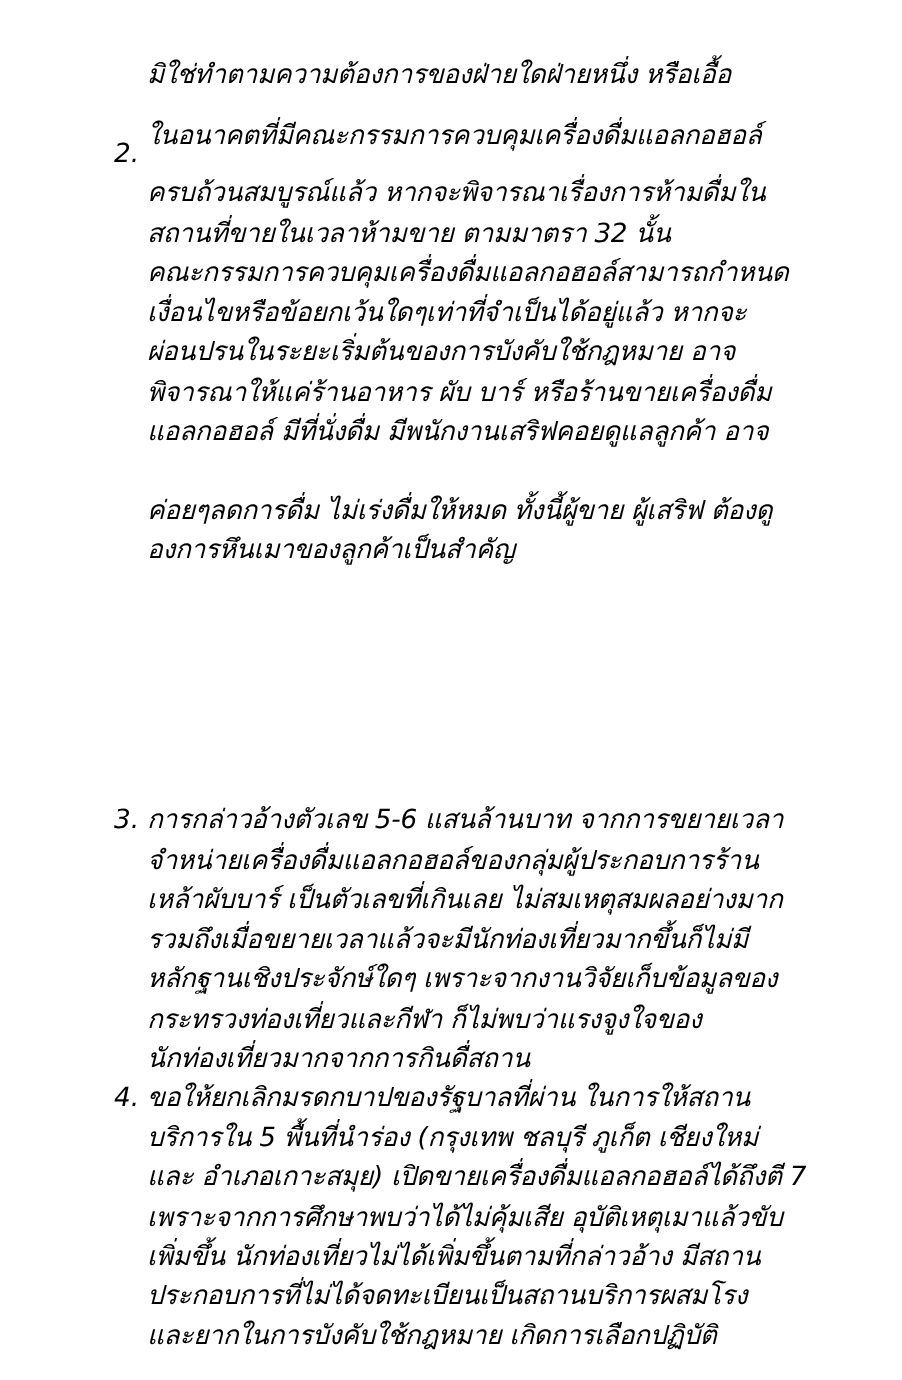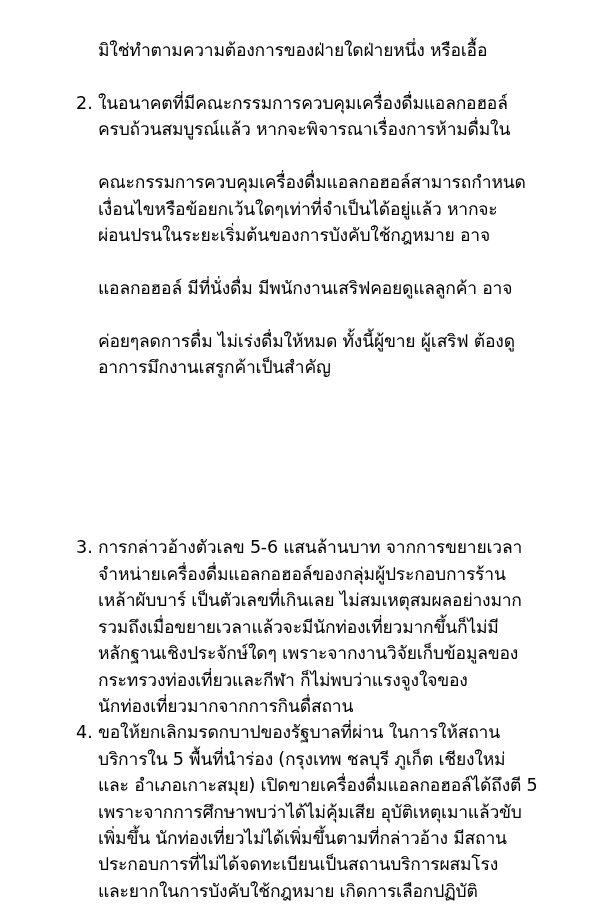--- a/index.html
+++ b/index.html
@@ -1,50 +1,52 @@
 <!DOCTYPE html>
 <html><head>
 <meta charset="utf-8">
 <style>
   html, body { margin: 0; padding: 0; background: #ffffff; }
   body { width: 601px; height: 920px; position: relative; overflow: hidden;
          font-family: "DejaVu Sans", "Liberation Sans", sans-serif; color: #000; }
-  .page { position: absolute; left: 0; top: 0; width: 556px; height: 920px; }
+  .page { position: absolute; left: 0; top: 0; width: 556px; height: 920px; font-style: italic; }
   .line { position: absolute; left: 98px; font-size: 17.5px; line-height: 26px;
           white-space: nowrap; letter-spacing: -0.2px; }
   .num { position: absolute; left: 76px; font-size: 17.5px; line-height: 26px; }
 </style>
 </head>
 <body>
 
 <div class="page">
 
   <div class="line" style="top:37px">มิใช่ทำตามความต้องการของฝ่ายใดฝ่ายหนึ่ง หรือเอื้อ</div>
 
   <div class="num" style="top:90px">2.</div>
-  <div class="line" style="top:90px">ในอนาคตที่มีคณะกรรมการควบคุมเครื่องดื่มแอลกอฮอล์</div>
+  <div class="line" style="top:78px">ในอนาคตที่มีคณะกรรมการควบคุมเครื่องดื่มแอลกอฮอล์</div>
   <div class="line" style="top:116px">ครบถ้วนสมบูรณ์แล้ว  หากจะพิจารณาเรื่องการห้ามดื่มใน</div>
+  <div class="line" style="top:143px">สถานที่ขายในเวลาห้ามขาย ตามมาตรา 32 นั้น</div>
   <div class="line" style="top:196px">เงื่อนไขหรือข้อยกเว้นใดๆเท่าที่จำเป็นได้อยู่แล้ว  หากจะ</div>
   <div class="line" style="top:169px">คณะกรรมการควบคุมเครื่องดื่มแอลกอฮอล์สามารถกำหนด</div>
   <div class="line" style="top:222px">ผ่อนปรนในระยะเริ่มต้นของการบังคับใช้กฎหมาย  อาจ</div>
+  <div class="line" style="top:249px">พิจารณาให้แค่ร้านอาหาร ผับ บาร์ หรือร้านขายเครื่องดื่ม</div>
   <div class="line" style="top:275px">แอลกอฮอล์ มีที่นั่งดื่ม มีพนักงานเสริฟคอยดูแลลูกค้า  อาจ</div>
   <div class="line" style="top:328px">ค่อยๆลดการดื่ม  ไม่เร่งดื่มให้หมด ทั้งนี้ผู้ขาย ผู้เสริฟ ต้องดู</div>
-  <div class="line" style="top:354px">อาการมึกงานเสรูกค้าเป็นสำคัญ</div>
+  <div class="line" style="top:354px">องการหึนเมาของลูกค้าเป็นสำคัญ</div>
 
   <div class="num" style="top:534px">3.</div>
   <div class="line" style="top:534px">การกล่าวอ้างตัวเลข 5-6 แสนล้านบาท จากการขยายเวลา</div>
   <div class="line" style="top:587px">เหล้าผับบาร์ เป็นตัวเลขที่เกินเลย ไม่สมเหตุสมผลอย่างมาก</div>
   <div class="line" style="top:561px">จำหน่ายเครื่องดื่มแอลกอฮอล์ของกลุ่มผู้ประกอบการร้าน</div>
   <div class="line" style="top:640px">หลักฐานเชิงประจักษ์ใดๆ  เพราะจากงานวิจัยเก็บข้อมูลของ</div>
   <div class="line" style="top:614px">รวมถึงเมื่อขยายเวลาแล้วจะมีนักท่องเที่ยวมากขึ้นก็ไม่มี</div>
   <div class="line" style="top:667px">กระทรวงท่องเที่ยวและกีฬา  ก็ไม่พบว่าแรงจูงใจของ</div>
   <div class="line" style="top:693px">นักท่องเที่ยวมากจากการกินดื่สถาน</div>
 
   <div class="num" style="top:719px">4.</div>
   <div class="line" style="top:719px">ขอให้ยกเลิกมรดกบาปของรัฐบาลที่ผ่าน ในการให้สถาน</div>
   <div class="line" style="top:746px">บริการใน 5 พื้นที่นำร่อง (กรุงเทพ ชลบุรี ภูเก็ต เชียงใหม่</div>
-  <div class="line" style="top:772px">และ อำเภอเกาะสมุย) เปิดขายเครื่องดื่มแอลกอฮอล์ได้ถึงตี 5</div>
+  <div class="line" style="top:772px">และ อำเภอเกาะสมุย) เปิดขายเครื่องดื่มแอลกอฮอล์ได้ถึงตี 7</div>
   <div class="line" style="top:799px">เพราะจากการศึกษาพบว่าได้ไม่คุ้มเสีย  อุบัติเหตุเมาแล้วขับ</div>
   <div class="line" style="top:825px">เพิ่มขึ้น  นักท่องเที่ยวไม่ได้เพิ่มขึ้นตามที่กล่าวอ้าง  มีสถาน</div>
   <div class="line" style="top:851px">ประกอบการที่ไม่ได้จดทะเบียนเป็นสถานบริการผสมโรง</div>
   <div class="line" style="top:878px">และยากในการบังคับใช้กฎหมาย เกิดการเลือกปฏิบัติ</div>
 
 </div>
 
 </body></html>

